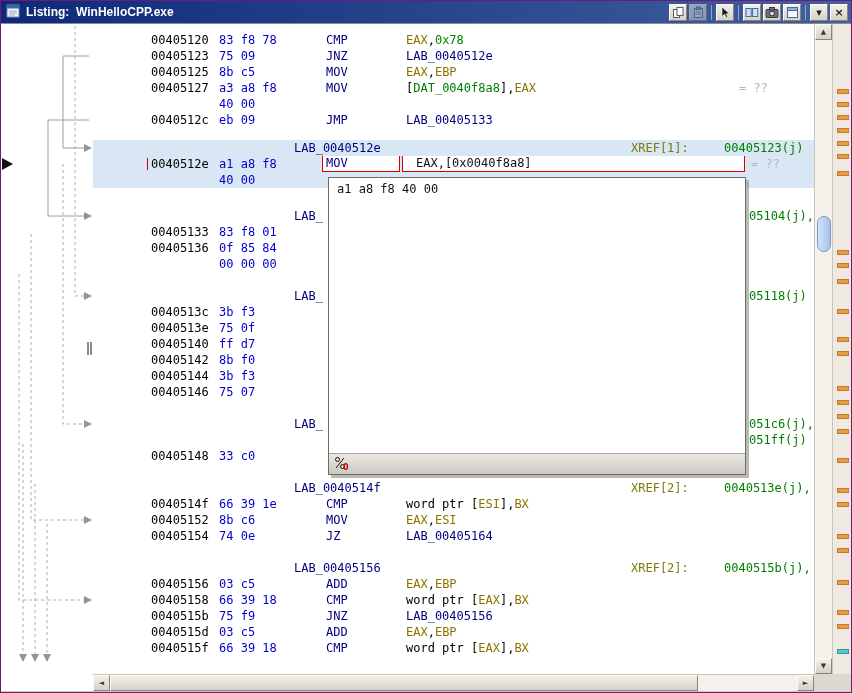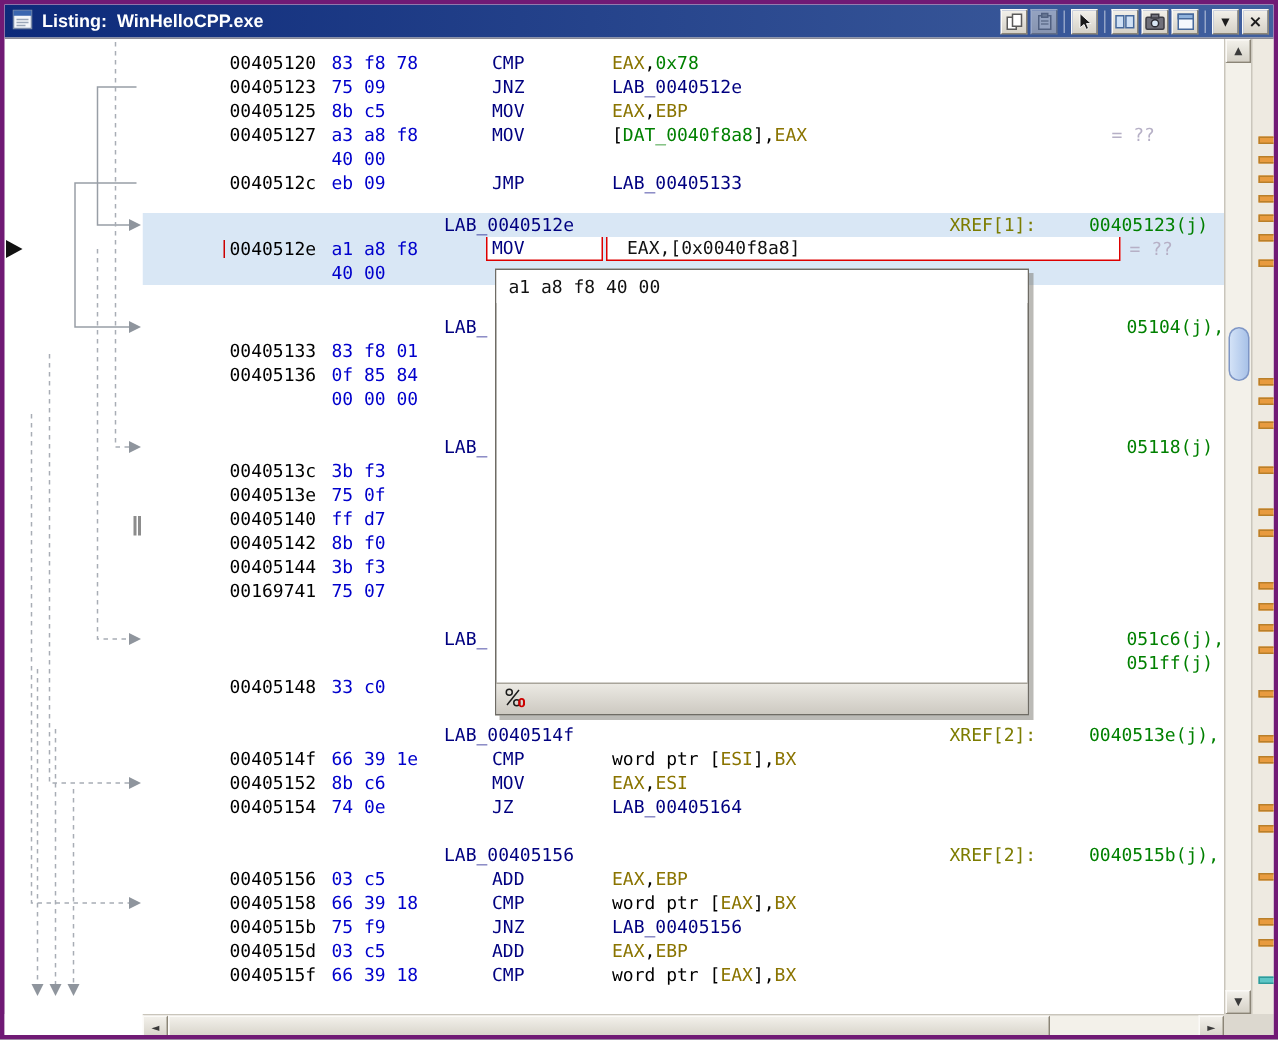--- a/index.html
+++ b/index.html
@@ -1,17 +1,17 @@
 <!DOCTYPE html>
 <html style="--highlight: #d9e7f5; --address: #000000; --bytes: #0000cc; --mnemonic: #000080; --register: #8a7400; --constant: #008000; --data-label: #008000; --label-ref: #000080; --xref-label: #7c7c00; --xref: #008000; --muted: #b6b0c6; --patch-border: #dd0000; --caret: #cc0000; --marker-orange: #e89b3f; --marker-teal: #5ec6c6; --title-grad-a: #0d2a7a; --title-grad-b: #41609f; --popup-bar: #cdc9c1;"><head>
 <meta charset="utf-8">
 <style>
   html,body{margin:0;padding:0;background:#6b6f76;}
   #win{position:relative;width:852px;height:693px;background:#ffffff;overflow:hidden;
-       border:3px solid #701a75;box-sizing:border-box;font-family:"DejaVu Sans Mono",monospace;}
+       border:1px solid #701a75;box-sizing:border-box;font-family:"DejaVu Sans Mono",monospace;}
   
   #titlebar{position:absolute;left:0;top:0;right:0;height:23px;
     background:linear-gradient(90deg,var(--title-grad-a,#0d2a7a),var(--title-grad-b,#41609f));
     border-bottom:1px solid #8a8a94;display:flex;align-items:center;
     padding:0 3px 0 5px;box-sizing:border-box;}
   #title-text{color:#fff;font:bold 12px "Liberation Sans",sans-serif;margin-left:6px;white-space:pre;}
   #toolbar{margin-left:auto;display:flex;align-items:center;gap:2px;}
   .tbtn{width:18px;height:17px;display:flex;align-items:center;justify-content:center;
     background:linear-gradient(#f2f0ea,#d5d1c7);border:1px solid;
     border-color:#fbfaf7 #8b8577 #8b8577 #fbfaf7;box-sizing:border-box;cursor:pointer;}
@@ -70,21 +70,21 @@
        border:1px solid;border-color:#fbfaf7 #8b8577 #8b8577 #fbfaf7;box-sizing:border-box;
        display:flex;align-items:center;justify-content:center;font:7px "DejaVu Sans",sans-serif;color:#3a3a3a;cursor:pointer;}
   #hleft{left:0;} #hright{right:0;}
   #hthumb{position:absolute;left:17px;top:0;width:588px;height:16px;
        background:linear-gradient(#f2f0ea,#d5d1c7);border:1px solid;
        border-color:#fbfaf7 #8b8577 #8b8577 #fbfaf7;box-sizing:border-box;}
   #blfill{position:absolute;left:0;top:673px;width:92px;height:17px;background:#fff;}
   #corner{position:absolute;left:813px;top:673px;width:39px;height:17px;background:#dcd8cf;}
   #bottomedge{position:absolute;left:0;top:690px;width:852px;height:3px;background:#cfccc3;}
   
-  #popup{position:absolute;left:327px;top:176px;width:356px;height:298px;background:#fff;
+  #popup{position:absolute;left:327px;top:176px;width:418px;height:298px;background:#fff;
        border:1px solid #6f6c65;box-shadow:3px 3px 0 rgba(120,118,110,.5);z-index:40;box-sizing:border-box;}
   #suggestion{font:12px/18px "DejaVu Sans Mono",monospace;color:#111;padding:2px 8px;background:#fff;cursor:pointer;}
   #popup-bar{position:absolute;left:0;right:0;bottom:0;height:21px;
        background:linear-gradient(#ebe9e3,var(--popup-bar,#cdc9c1));border-top:1px solid #a8a49a;
        display:flex;align-items:center;padding-left:5px;box-sizing:border-box;}
 </style>
 </head>
 <body>
 
 <div id="win">
@@ -278,21 +278,21 @@
         </div>
         <div class="row">
           <span class="cell c-addr">00405142</span>
           <span class="cell c-bytes">8b f0</span>
         </div>
         <div class="row">
           <span class="cell c-addr">00405144</span>
           <span class="cell c-bytes">3b f3</span>
         </div>
         <div class="row">
-          <span class="cell c-addr">00169741</span>
+          <span class="cell c-addr">00405146</span>
           <span class="cell c-bytes">75 07</span>
         </div>
         <div class="spacer" style="height: 16px;"></div>
         <div class="row">
           <span class="cell c-label">LAB_</span>
           <span class="cell c-frag">051c6(j),</span>
         </div>
         <div class="row">
           <span class="cell c-frag">051ff(j)</span>
         </div>

